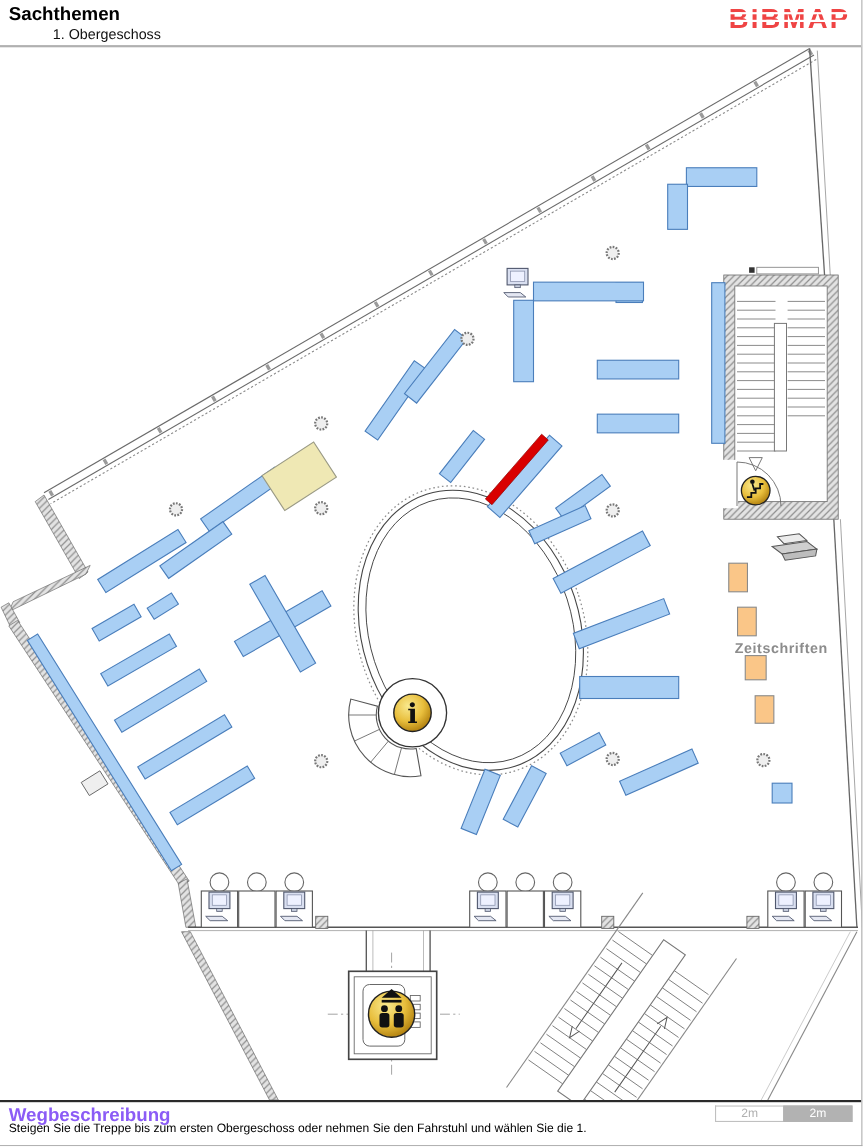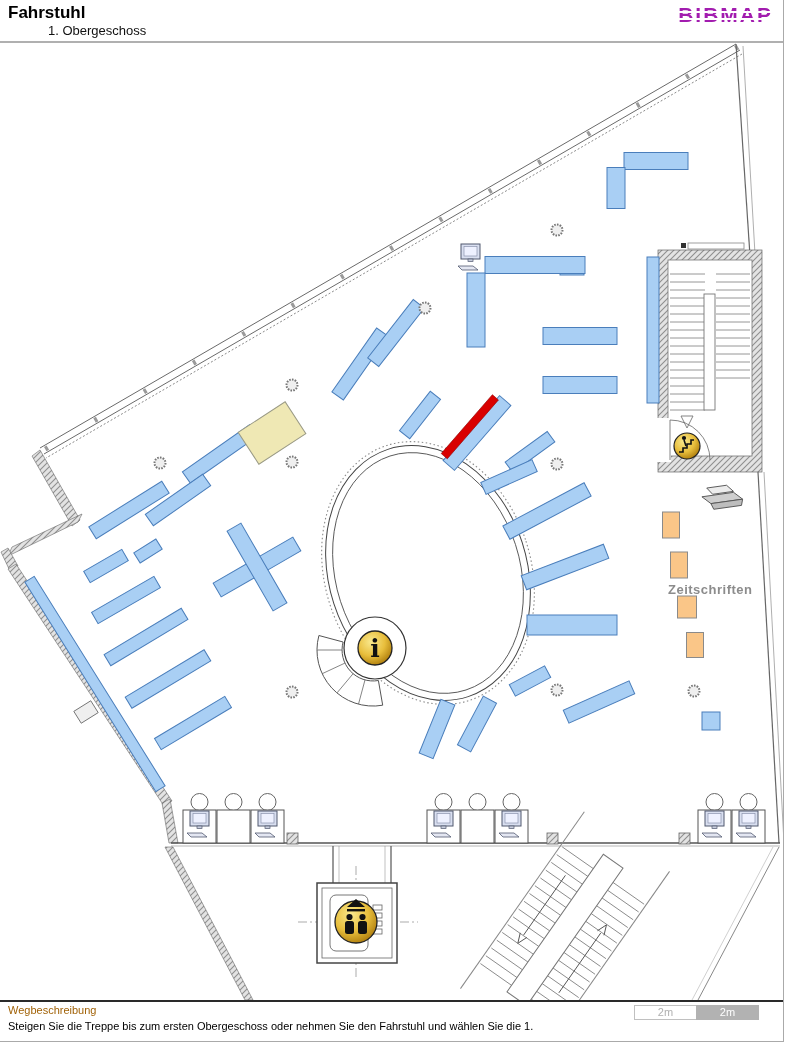--- a/index.html
+++ b/index.html
@@ -9,31 +9,31 @@
     font-family:"Liberation Sans", sans-serif;overflow:hidden;
   }
   #map-svg{position:absolute;left:0;top:0;z-index:1;}
   .header{
     position:absolute;left:0;top:0;width:100%;height:41px;background:#fff;z-index:2;
     border-bottom:2px solid #b0b0b0;
   }
   .header .title{position:absolute;left:8px;top:3px;font-size:17px;font-weight:bold;color:#000;}
   .header .subtitle{position:absolute;left:8px;top:23px;font-size:13px;color:#111;margin-left:40px;}
   .logo{
-    position:absolute;right:10px;top:3px;font-size:21px;font-weight:bold;
-    color:#a21caf;letter-spacing:2px;
+    position:absolute;right:10px;top:3px;font-size:25px;font-weight:bold;
+    color:#ef4444;letter-spacing:2px;
   }
   .logo .stripe{position:absolute;left:-4px;right:-4px;height:2px;background:#fff;}
   .footer{
     position:absolute;left:0;bottom:0;width:100%;height:39px;background:#fff;z-index:2;
     border-top:2px solid #2a2a2a;
   }
-  .footer-heading{position:absolute;left:8px;top:2px;font-size:11px;font-weight:normal;color:#a16207;}
+  .footer-heading{position:absolute;left:8px;top:2px;font-size:17px;font-weight:bold;color:#8b5cf6;}
   .footer-text{position:absolute;left:8px;top:18px;font-size:11px;color:#000;white-space:nowrap;}
-  .scalebar{position:absolute;right:24px;top:3px;height:13px;z-index:3;}
+  .scalebar{position:absolute;right:8px;top:3px;height:13px;z-index:3;}
   .scalebar span{display:inline-block;width:61px;height:13px;font-size:11px;line-height:13px;text-align:center;vertical-align:top;}
   .scalebar .s1{background:#fff;border:1px solid #c0c0c0;border-right:none;color:#b0b0b0;}
   .scalebar .s2{background:#b2b2b2;border:1px solid #b2b2b2;color:#fff;}
 </style>
 </head>
 <body>
 
 <div class="page">
 
   <svg id="map-svg" width="783" height="1041" viewBox="0 0 783 1041" xmlns="http://www.w3.org/2000/svg">
@@ -344,21 +344,21 @@
       <circle cx="349.5" cy="917" r="3.1" fill="#111"></circle>
       <circle cx="362.5" cy="917" r="3.1" fill="#111"></circle>
       <rect x="345" y="921" width="9" height="13" rx="2.5" fill="#111"></rect>
       <rect x="358" y="921" width="9" height="13" rx="2.5" fill="#111"></rect>
     </g>
 
     <text id="zeitschriften-label" x="668" y="594" font-size="13" font-weight="bold" fill="#8c8c8c" letter-spacing="0.5">Zeitschriften</text>
   </svg>
 
   <div class="header">
-    <div class="title">Fahrstuhl</div>
+    <div class="title">Sachthemen</div>
     <div class="subtitle">1. Obergeschoss</div>
     <div class="logo">
       <span>BIBMAP</span>
       <span class="stripe" style="top:8px"></span>
       <span class="stripe" style="top:15px"></span>
     </div>
   </div>
 
   <div class="footer">
     <div class="footer-heading">Wegbeschreibung</div>

